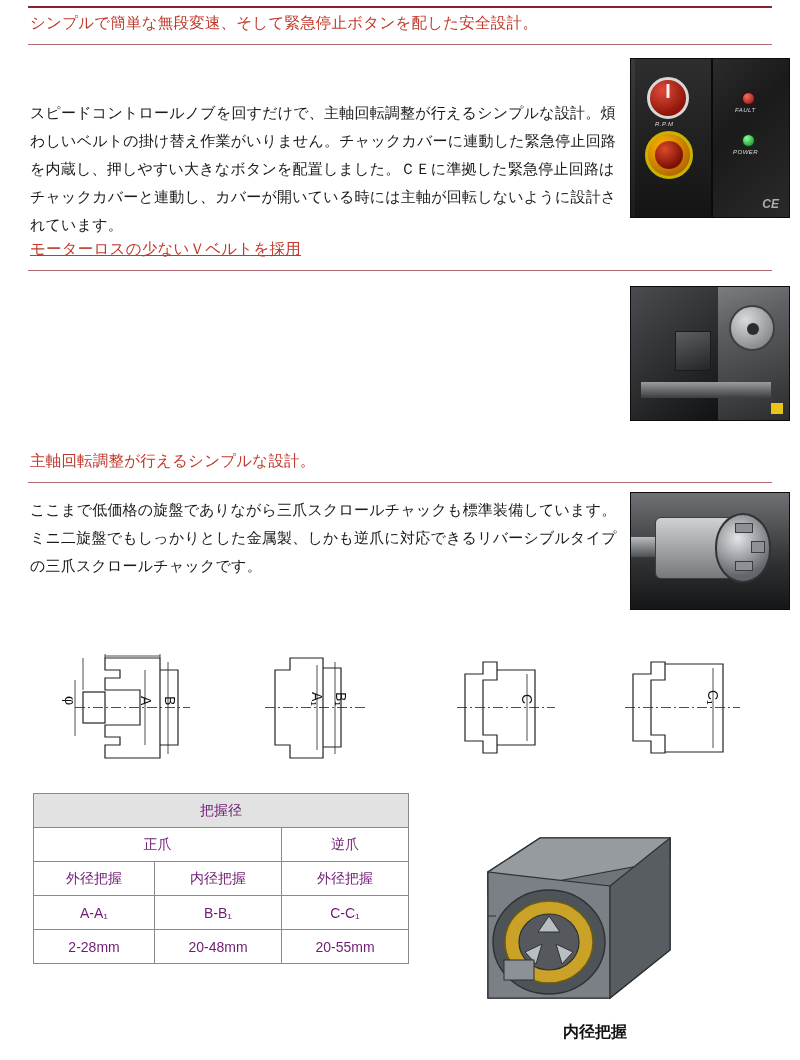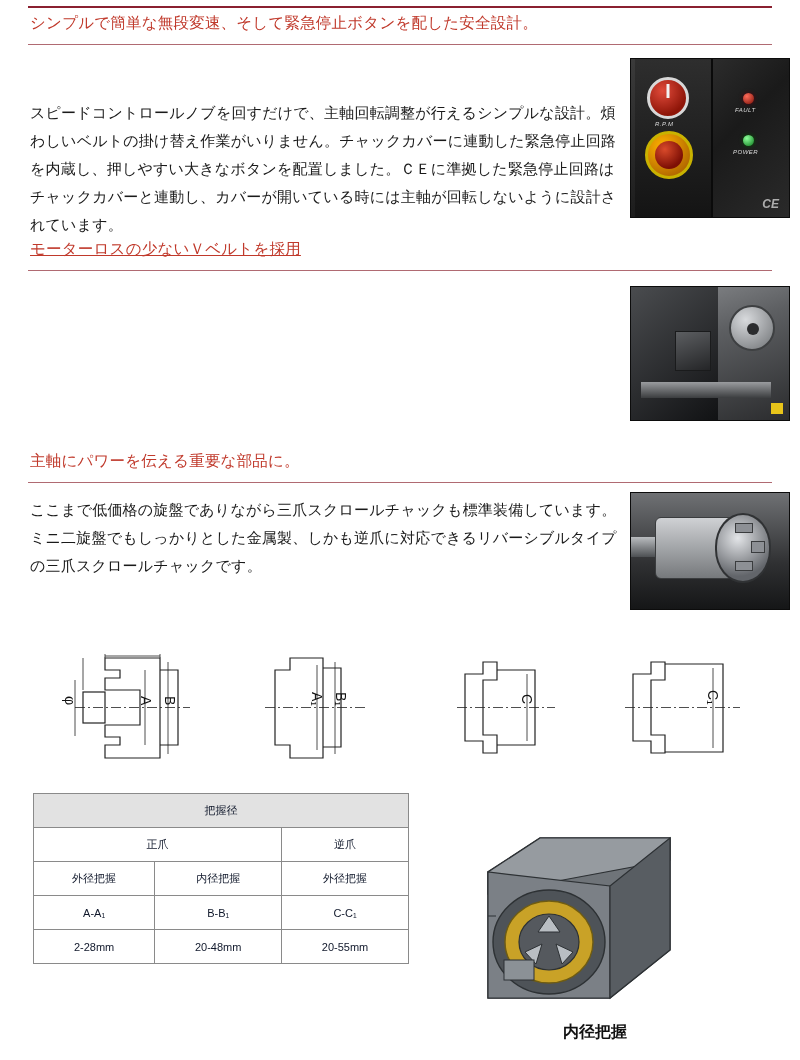--- a/index.html
+++ b/index.html
@@ -98,22 +98,22 @@
   .draw { position:absolute; top:0; width:160px; height:135px; }
   .dlabel { position:absolute; font-size:14px; color:#111; }
   .vlabel { writing-mode:vertical-rl; text-orientation:mixed; }
 
   
   table.grip {
     position: absolute;
     left: 33px; top: 793px;
     width: 376px;
     border-collapse: collapse;
-    font-size: 11px;
-    color: #0f172a;
+    font-size: 14px;
+    color: #701a75;
   }
   table.grip td {
     border: 1px solid #8a8a8a;
     text-align: center;
     padding: 7px 4px;
     height: 34px;
   }
   table.grip td.header {
     background: #e2e2e2;
     font-weight: normal;
@@ -155,21 +155,21 @@
 
   <div class="photo" style="left:630px; top:286px; width:160px; height:135px;">
     <div class="p2-bg"></div>
     <div class="p2-dark"></div>
     <div class="p2-pulley"></div>
     <div class="p2-shaft"></div>
     <div class="p2-blk"></div>
     <div class="p2-warn"></div>
   </div>
 
-  <div class="section-head" style="left:30px; top:452px;">主軸にパワーを伝える重要な部品に。</div>
+  <div class="section-head" style="left:30px; top:452px;">主軸回転調整が行えるシンプルな設計。</div>
   <div class="head-rule" style="left:28px; top:482px; width:744px;"></div>
 
   <div class="body-text" style="left:30px; top:496px; width:590px;">ここまで低価格の旋盤でありながら三爪スクロールチャックも標準装備しています。ミニ二旋盤でもしっかりとした金属製、しかも逆爪に対応できるリバーシブルタイプの三爪スクロールチャックです。</div>
 
   <div class="photo" style="left:630px; top:492px; width:160px; height:118px;">
     <div class="p3-bg"></div>
     <div class="p3-shaft"></div>
     <div class="p3-body"></div>
     <div class="p3-face"></div>
     <div class="p3-jaw" style="left:104px; top:30px; width:18px; height:10px;"></div>

